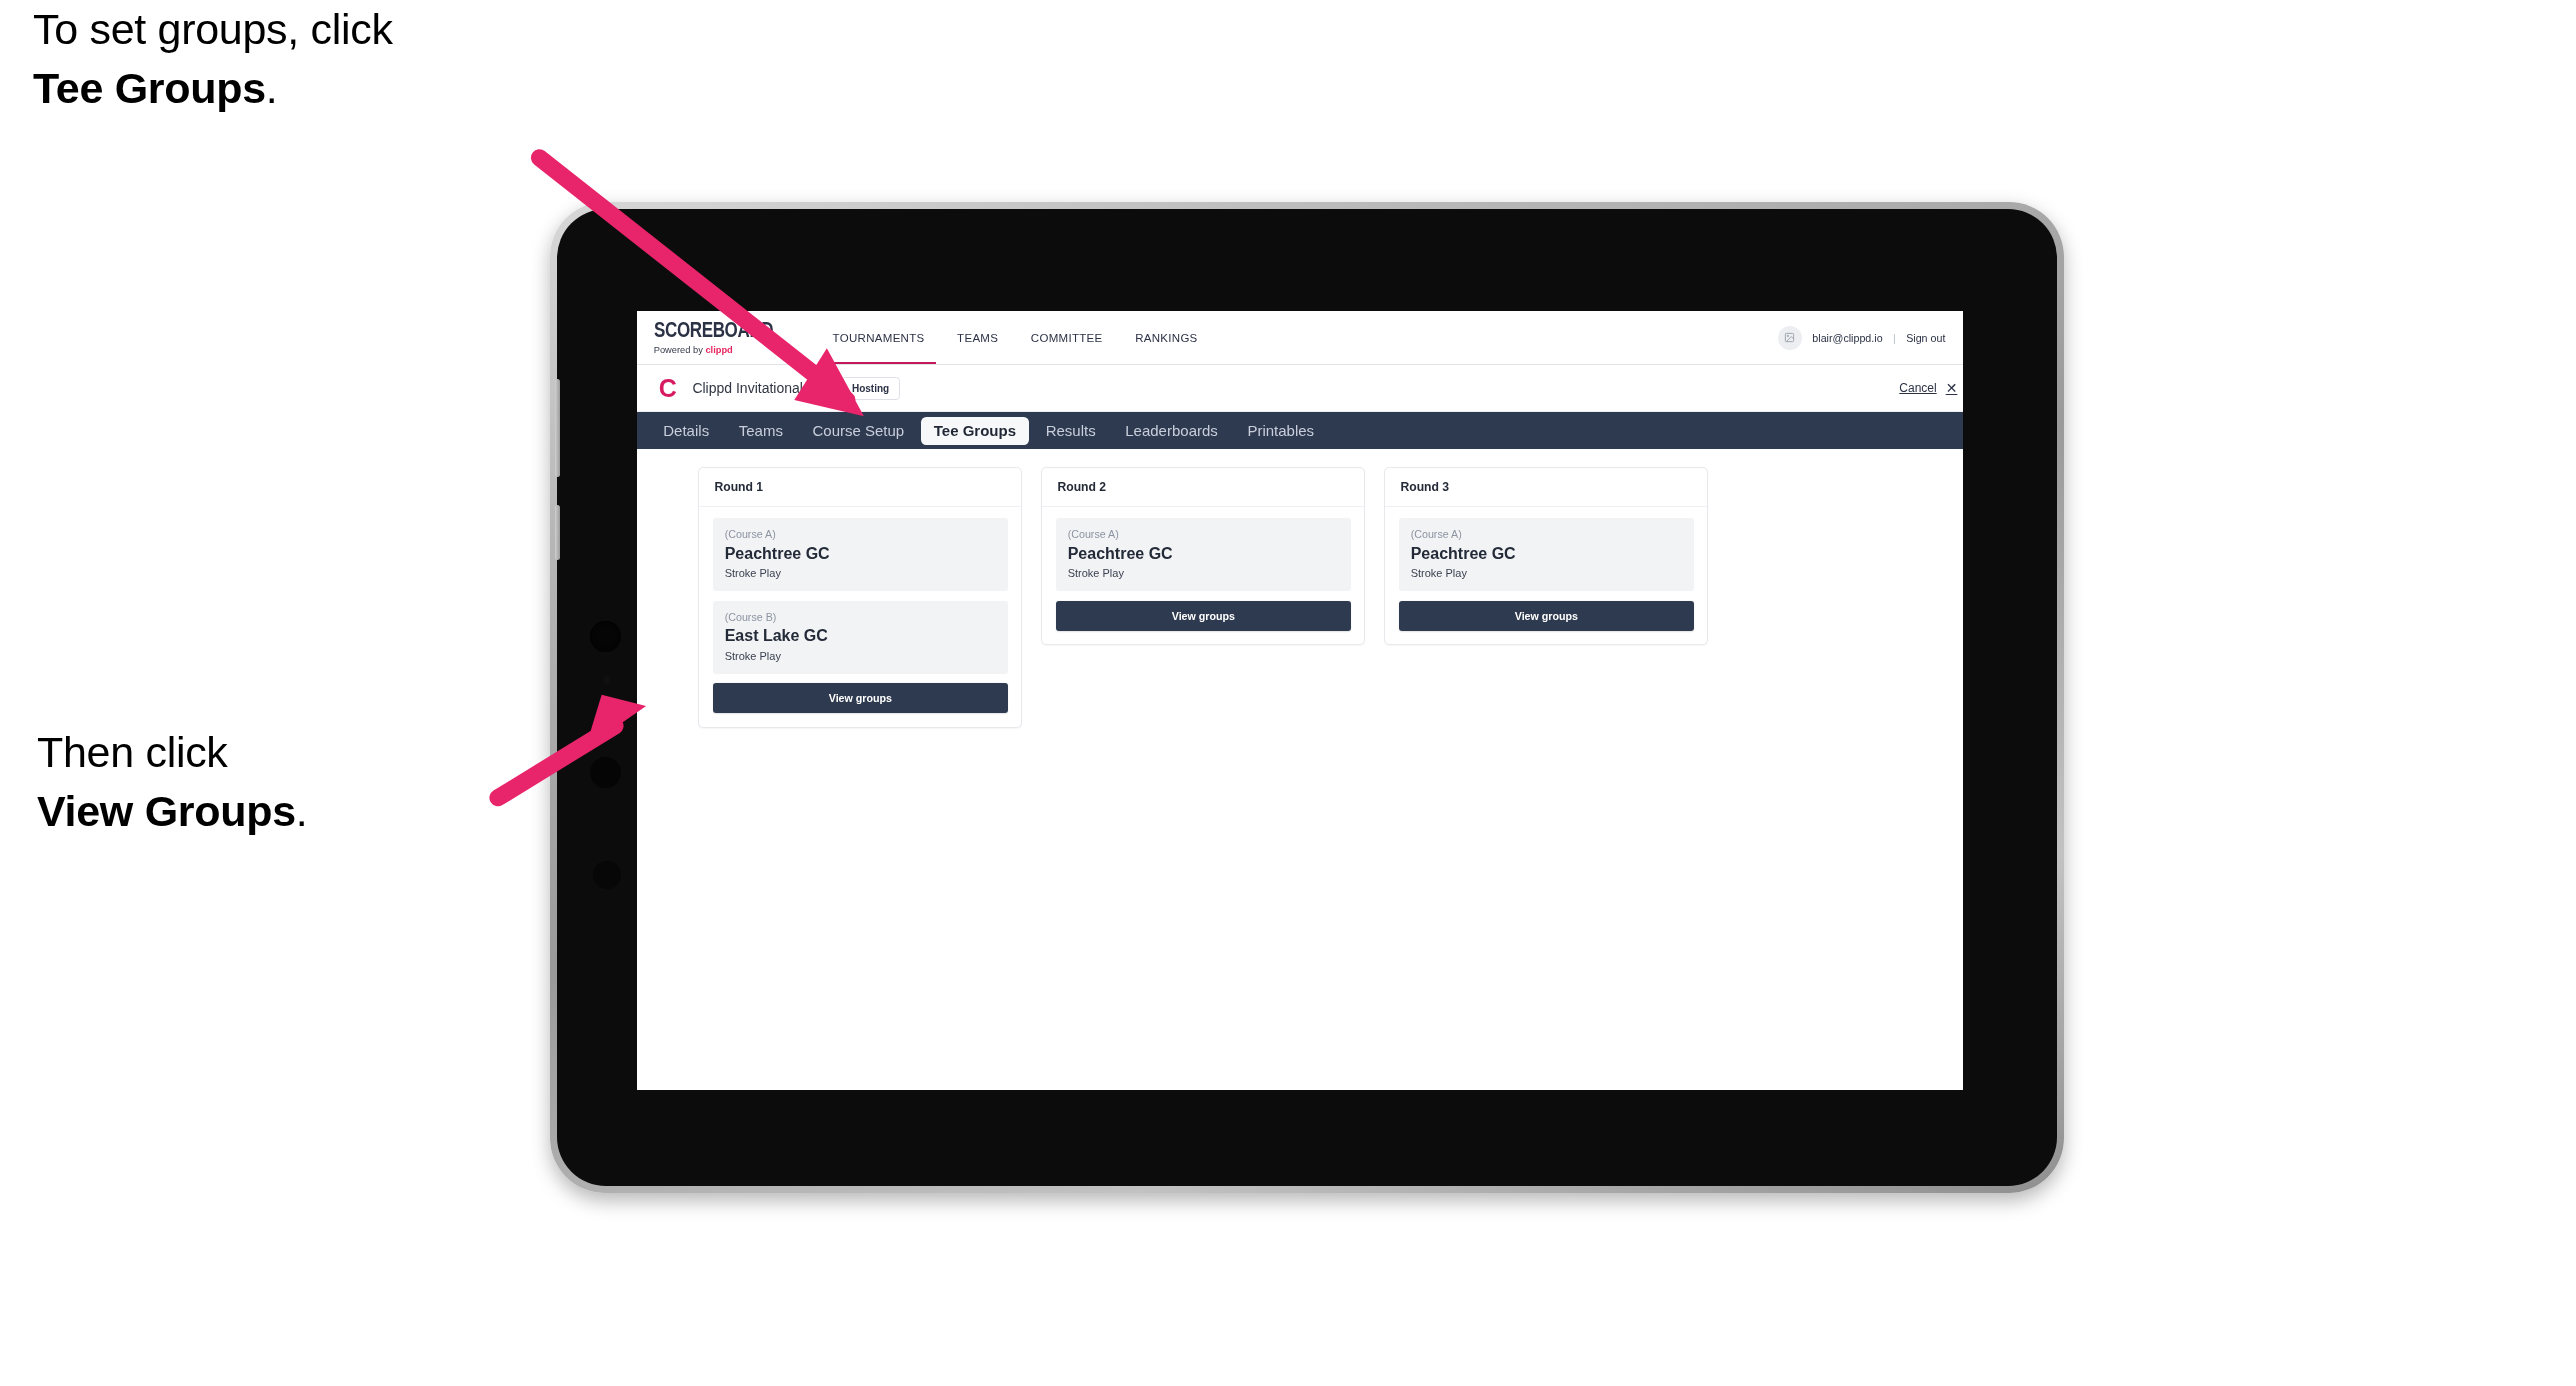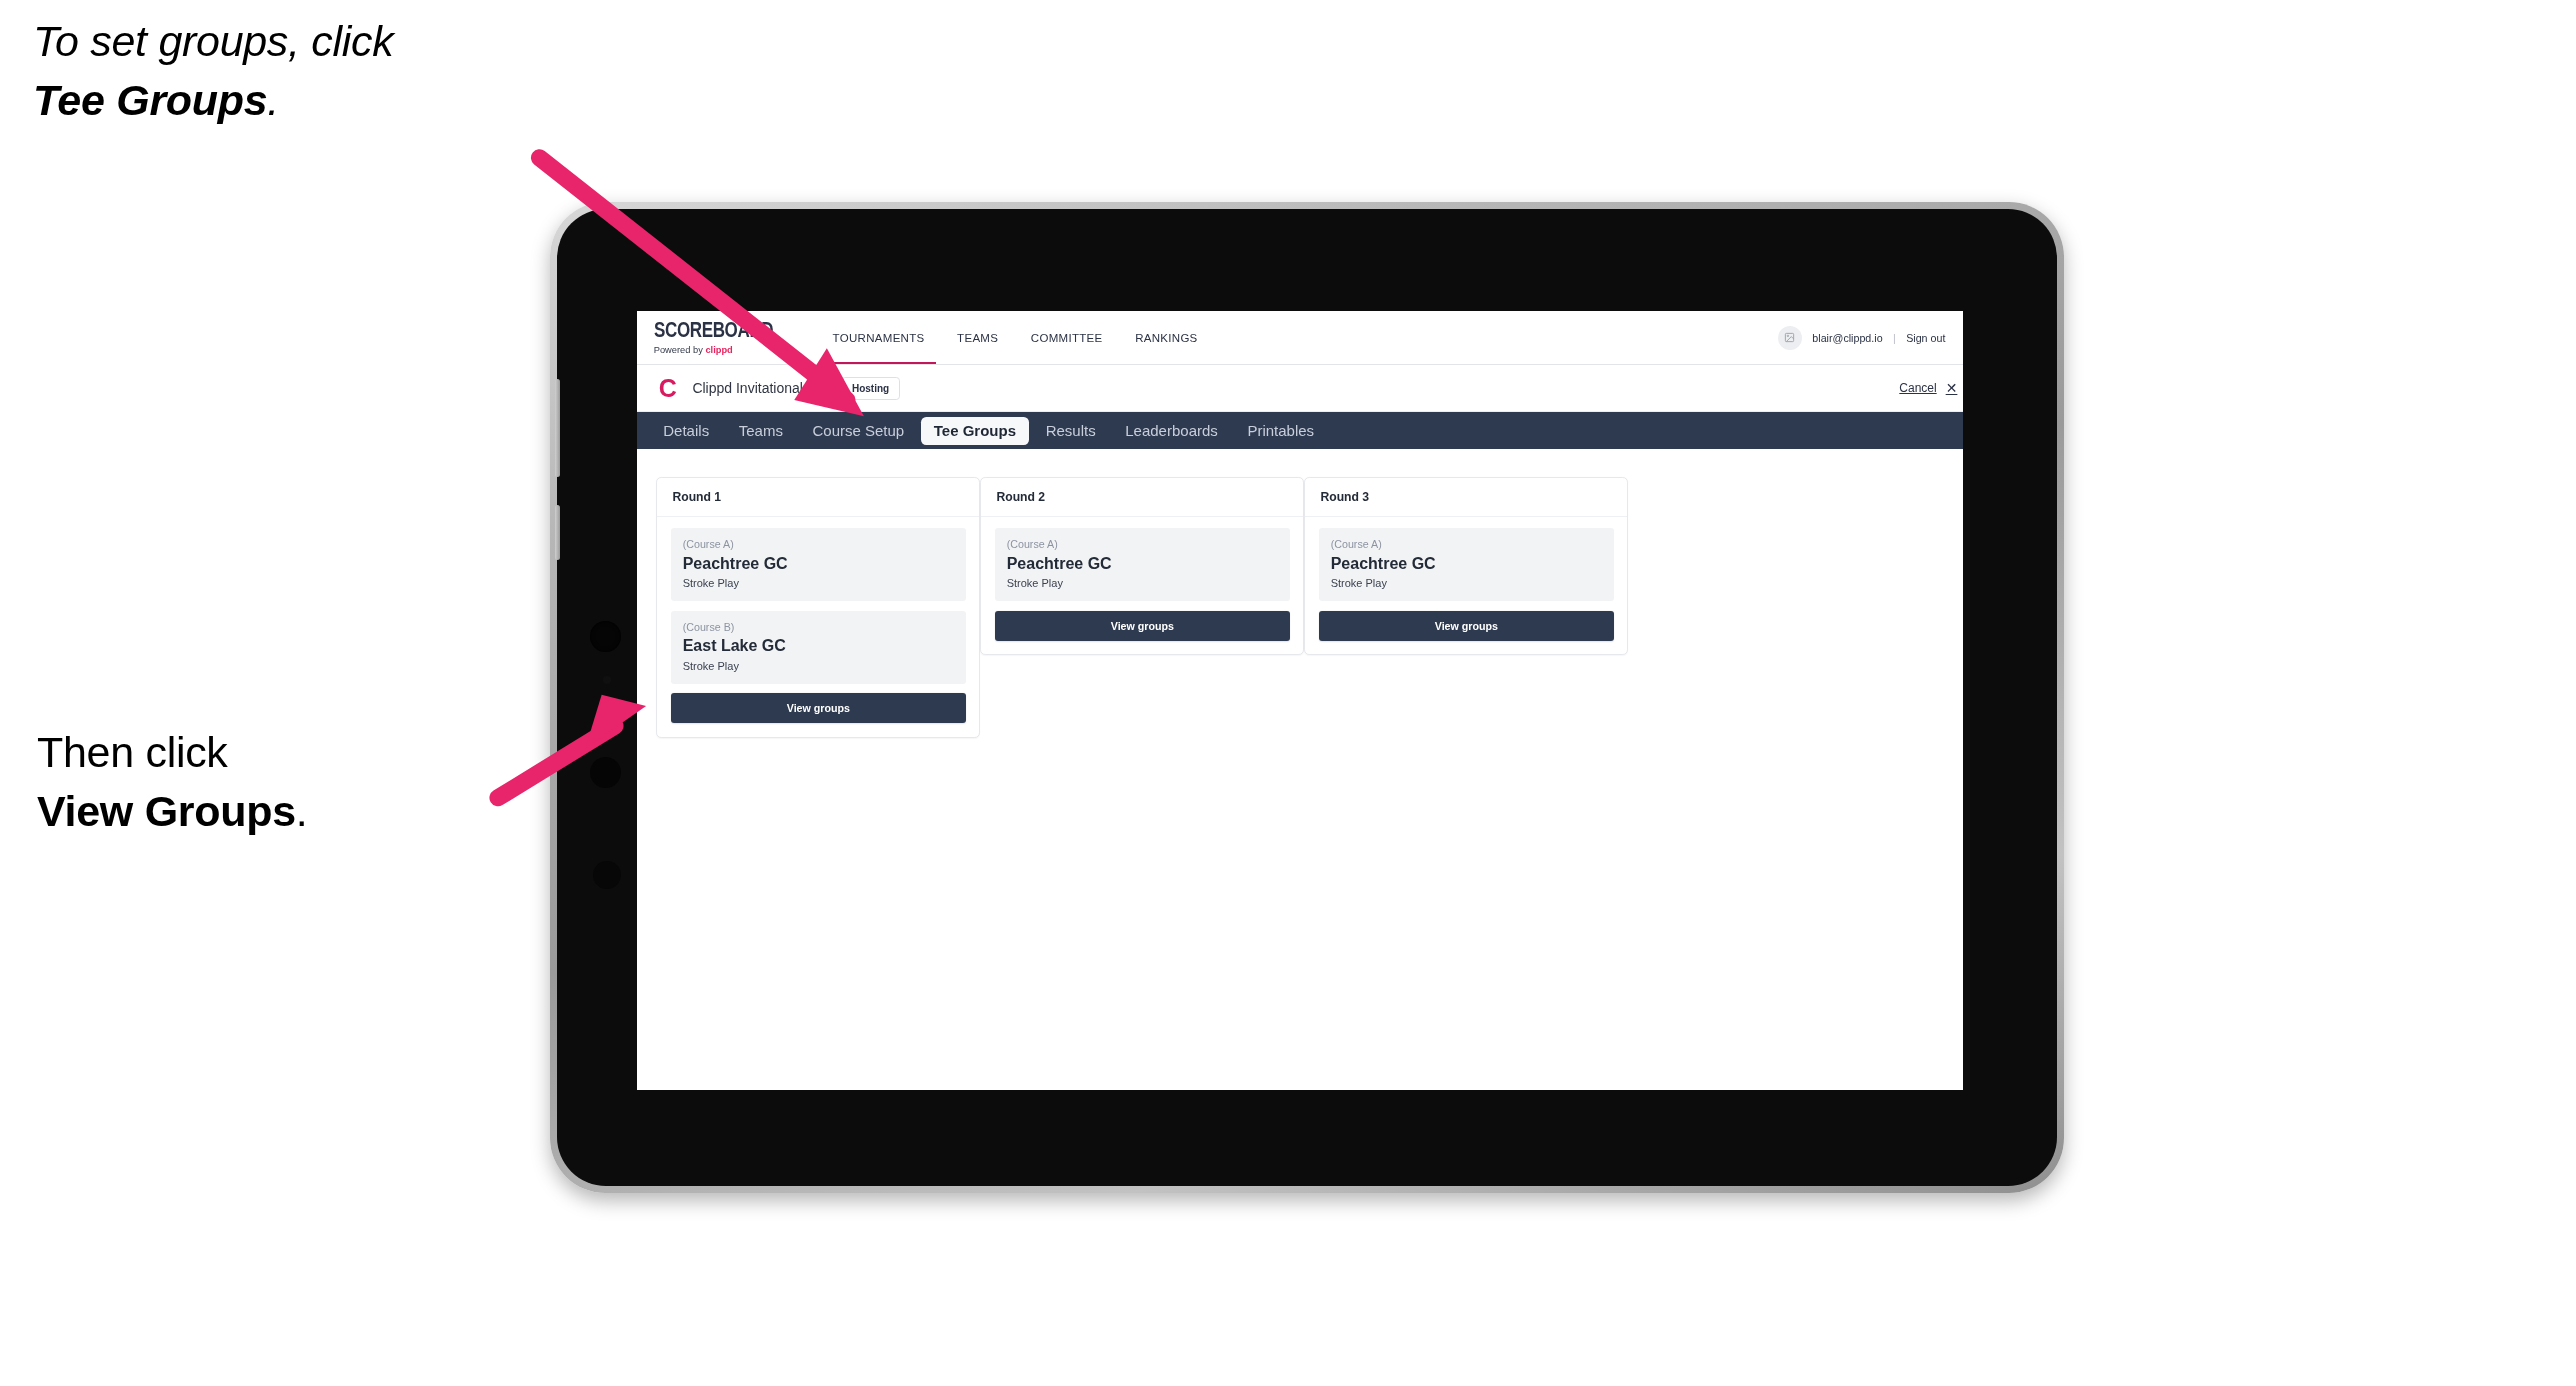--- a/index.html
+++ b/index.html
@@ -19,21 +19,21 @@
   
   .callout {
     position: absolute;
     color: #000000;
     font-family: "Liberation Sans", sans-serif;
     font-size: 43px;
     line-height: 1.38;
     letter-spacing: -0.3px;
   }
   .callout .strong { font-weight: bold; }
-  #callout-top  { left: 33px; top: 12px; width: 563px; font-style: italic; }
+  #callout-top  { left: 33px; top: 0; width: 563px; }
   #callout-bot  { left: 37px; top: 723px; width: 519px; }
 
   
   #tablet {
     position: absolute;
     left: 550px;
     top: 202px;
     width: 1514px;
     height: 991px;
   }
@@ -232,24 +232,26 @@
     text-decoration: none;
   }
   .tab.active {
     background: #f7f8fa;
     color: #1f2735;
     font-weight: bold;
   }
 
   
   .rounds-area {
-    padding: 28px 19px;
-    display: flex;
+    padding: 18px 19px;
+    display: flex;
+    gap: 19px;
     align-items: flex-start;
     background: #ffffff;
+    margin-left: 42px;
   }
   .round-card {
     width: 322px;
     background: #ffffff;
     border: 0.7px solid #e6e8ec;
     border-radius: 5.2px;
     overflow: hidden;
     box-shadow: 0 0.7px 1.5px rgba(16,24,40,0.04);
   }
   .round-head {

